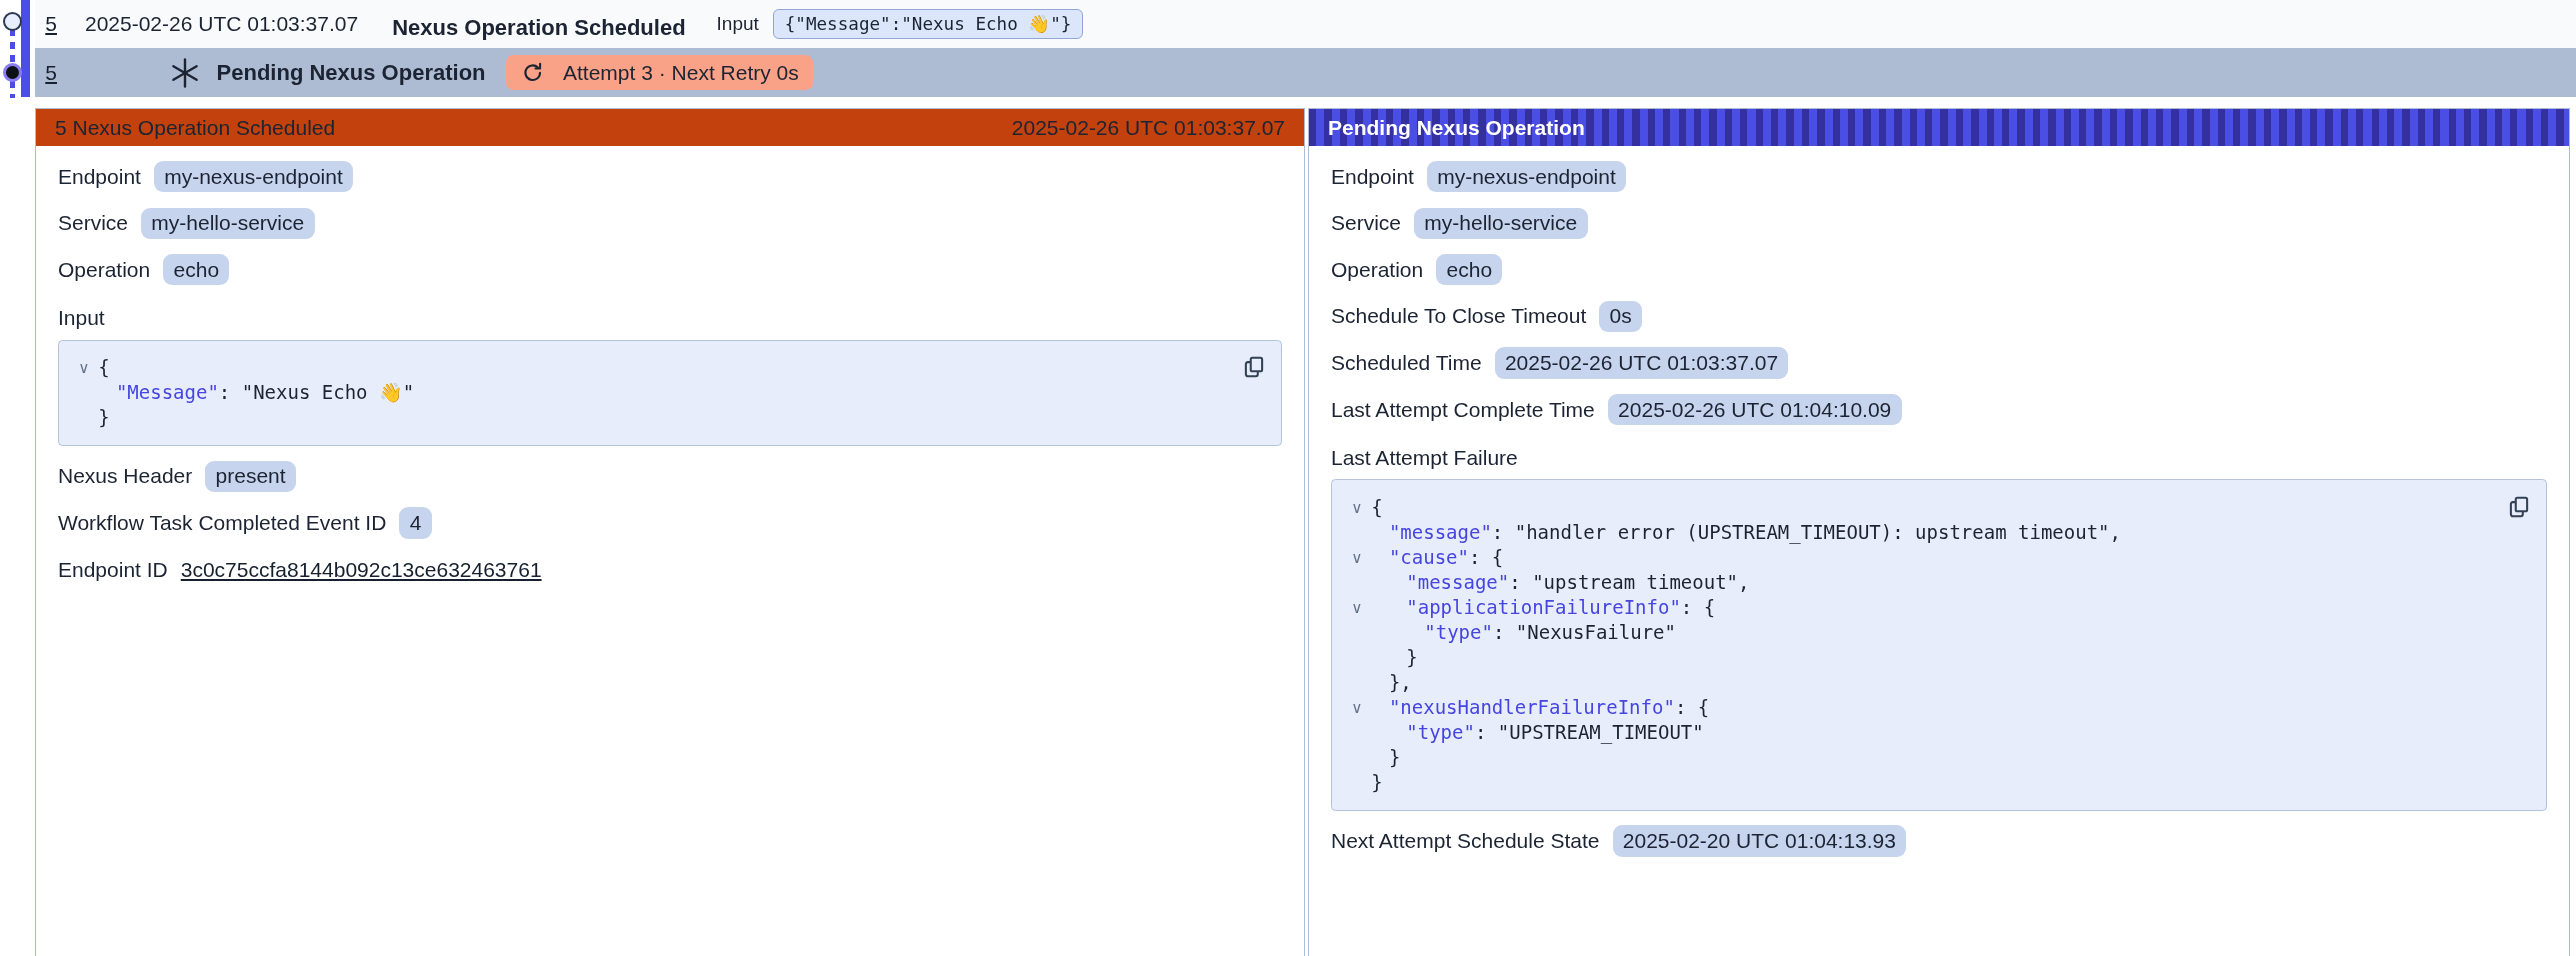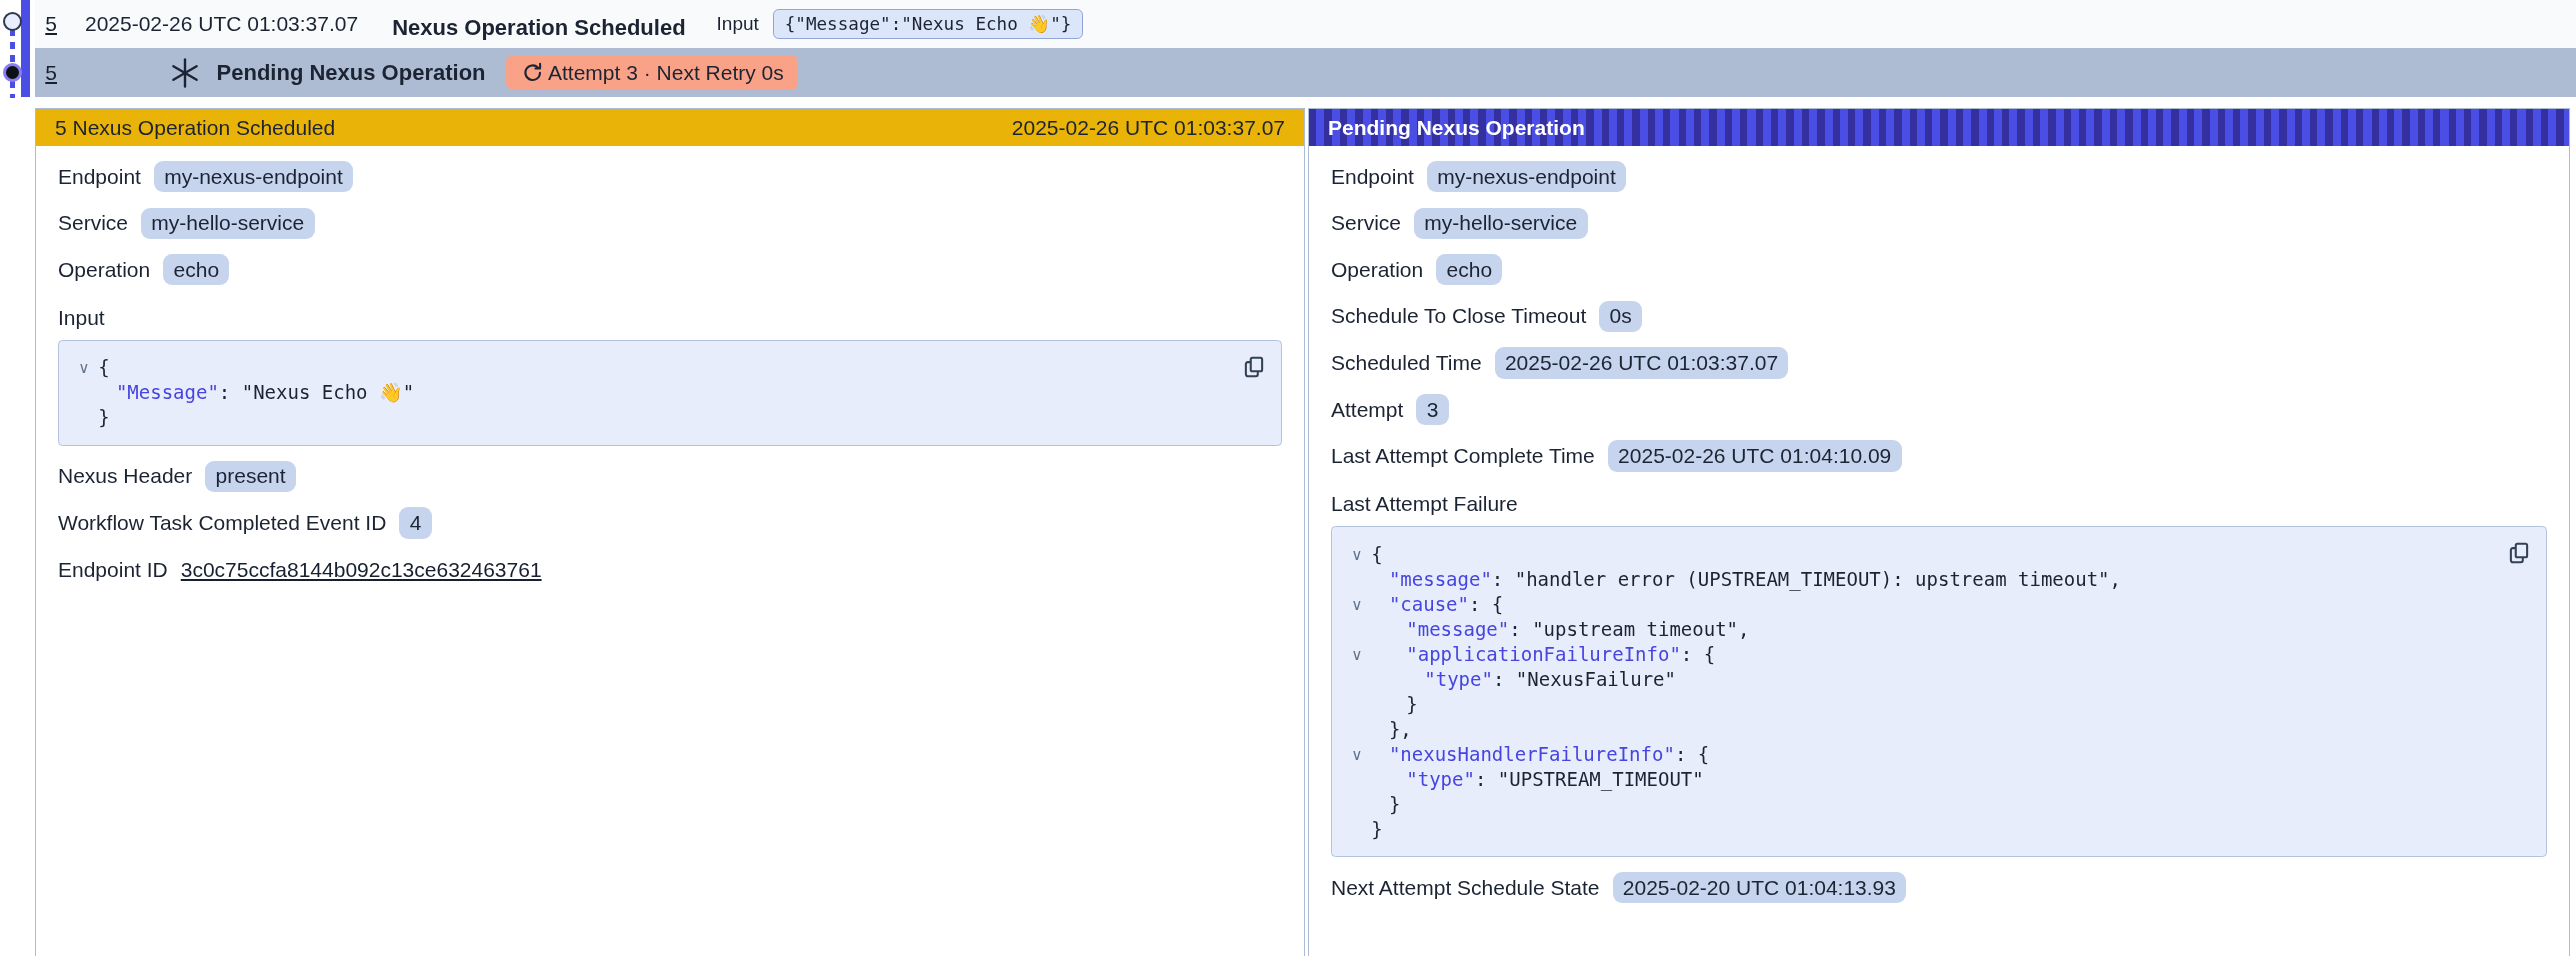--- a/index.html
+++ b/index.html
@@ -43,36 +43,36 @@
     margin-left: 14.6px;
     font-family: "DejaVu Sans Mono", monospace;
     font-size: 17.6px;
     background: #dbe6fb; border: 1.5px solid #93a5d6; border-radius: 5.9px;
     padding: 3.7px 10.3px;
   }
   .pending-icon { margin-left: 111px; display: flex; }
   .pending-title { margin-left: 14.6px; font-weight: bold; font-size: 22px; }
   .retry-badge {
     margin-left: 20.5px; background: #f9a287; border-radius: 7.3px;
-    padding: 5.9px 14.6px; display: flex; align-items: center; gap: 4px;
+    padding: 5.9px 14.6px; display: flex; align-items: center; gap: 19px;
     font-size: 21px;
   }
 
   
   .panel {
     position: absolute; top: 108px; background: #ffffff;
     border: 1.5px solid #aebcd3; height: 871px;
   }
   .panel-left  { left: 35px;   width: 1270px; }
   .panel-right { left: 1308px; width: 1262px; }
   .panel-header {
     height: 37px; display: flex; align-items: center; justify-content: space-between;
     padding: 0 19px; font-size: 21px;
   }
-  .panel-left .panel-header { background: #eab308; gap: 20px; }
+  .panel-left .panel-header { background: #c2410c; gap: 20px; }
   .panel-right .panel-header {
     background: repeating-linear-gradient(90deg, #34309f 0 7.3px, #4b4ee5 7.3px 15.4px);
     color: #ffffff; font-weight: bold; justify-content: flex-start;
   }
 
   .field-row { margin: 14.6px 22px 0 22px; height: 32px; display: flex; align-items: center; gap: 13px; font-size: 21px; }
   .field-label { white-space: nowrap; }
   .badge { background: #c7d4ee; border-radius: 9px; padding: 3.7px 10.3px; white-space: nowrap; }
   .link-plain { color: #16202e; text-decoration: underline; cursor: pointer; }
 
@@ -196,24 +196,20 @@
     <span class="field-label">Operation</span>
     <span class="badge">echo</span>
   </div>
   <div class="field-row">
     <span class="field-label">Schedule To Close Timeout</span>
     <span class="badge">0s</span>
   </div>
   <div class="field-row">
     <span class="field-label">Scheduled Time</span>
     <span class="badge">2025-02-26 UTC 01:03:37.07</span>
-  </div>
-  <div class="field-row">
-    <span class="field-label">Attempt</span>
-    <span class="badge">3</span>
   </div>
   <div class="field-row">
     <span class="field-label">Last Attempt Complete Time</span>
     <span class="badge">2025-02-26 UTC 01:04:10.09</span>
   </div>
 
   <div class="section-label">Last Attempt Failure</div>
 
   <div class="code-block">
     <button class="copy-btn">

